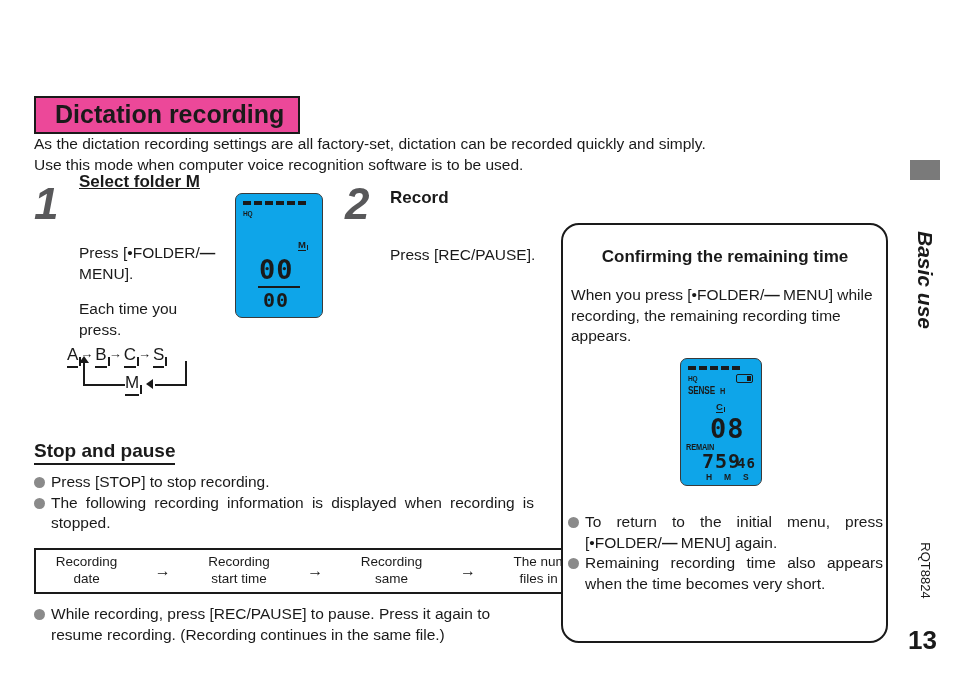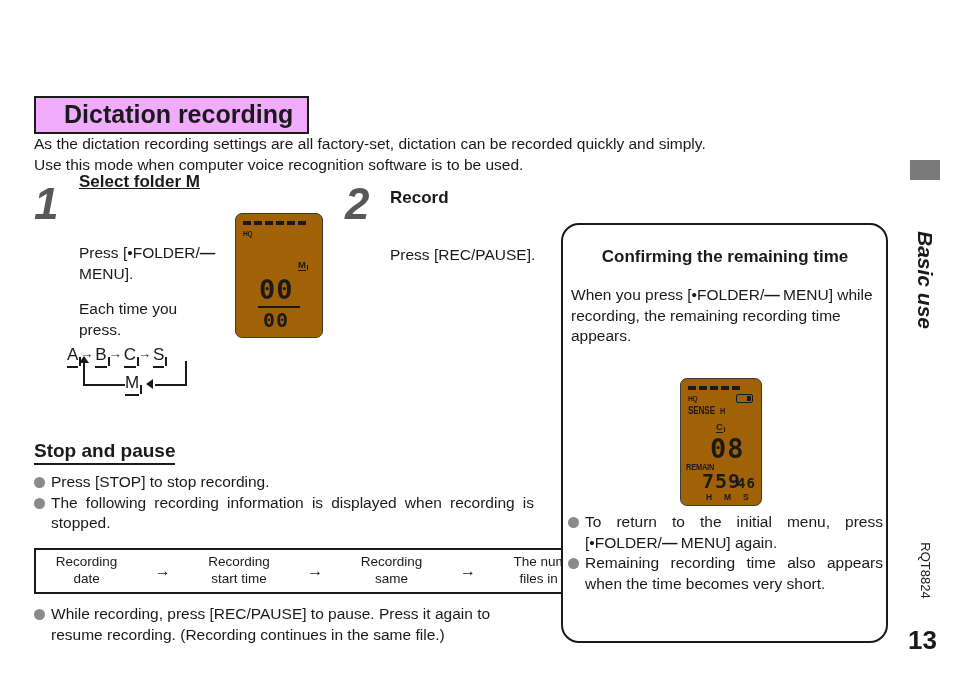--- a/index.html
+++ b/index.html
@@ -12,22 +12,22 @@
     font-family: "Liberation Sans", sans-serif;
     color: #1a1a1a;
     overflow: hidden;
   }
   .page { position: absolute; inset: 0; }
 
   
   .title-box {
     position: absolute; left: 34px; top: 96px;
     border: 2px solid #1a1a1a;
-    padding: 3px 14px 5px 28px;
-    background: #f0abfc;
+    padding: 3px 14px 5px 19px;
+    background: #ec4899;
   }
   .title-box .title-text {
     font-size: 25px; font-weight: bold; letter-spacing: 0px;
     line-height: 1.05;
   }
 
   
   .intro {
     position: absolute; left: 34px; top: 133px;
     width: 830px;
@@ -112,25 +112,24 @@
   .loop-arrow-left {
     position: absolute; left: 79px; top: 34px;
     width: 0; height: 0;
     border-top: 5px solid transparent; border-bottom: 5px solid transparent;
     border-right: 7px solid #1a1a1a;
   }
 
   
   .lcd {
     position: absolute;
-    background: #a16207;
+    background: #0ea5e9;
     border: 1.5px solid #3a3a3a;
     border-radius: 7px;
     box-sizing: border-box;
-    margin-top: 20px;
   }
   #lcd1 { left: 235px; top: 193px; width: 88px; height: 125px; }
   #lcd2 { left: 680px; top: 358px; width: 82px; height: 128px; }
 
   .lcd-dashes {
     position: absolute; display: flex; gap: 3px;
   }
   .lcd-dashes i {
     display: block; width: 8px; height: 3.5px; background: #1a1a1a;
   }

